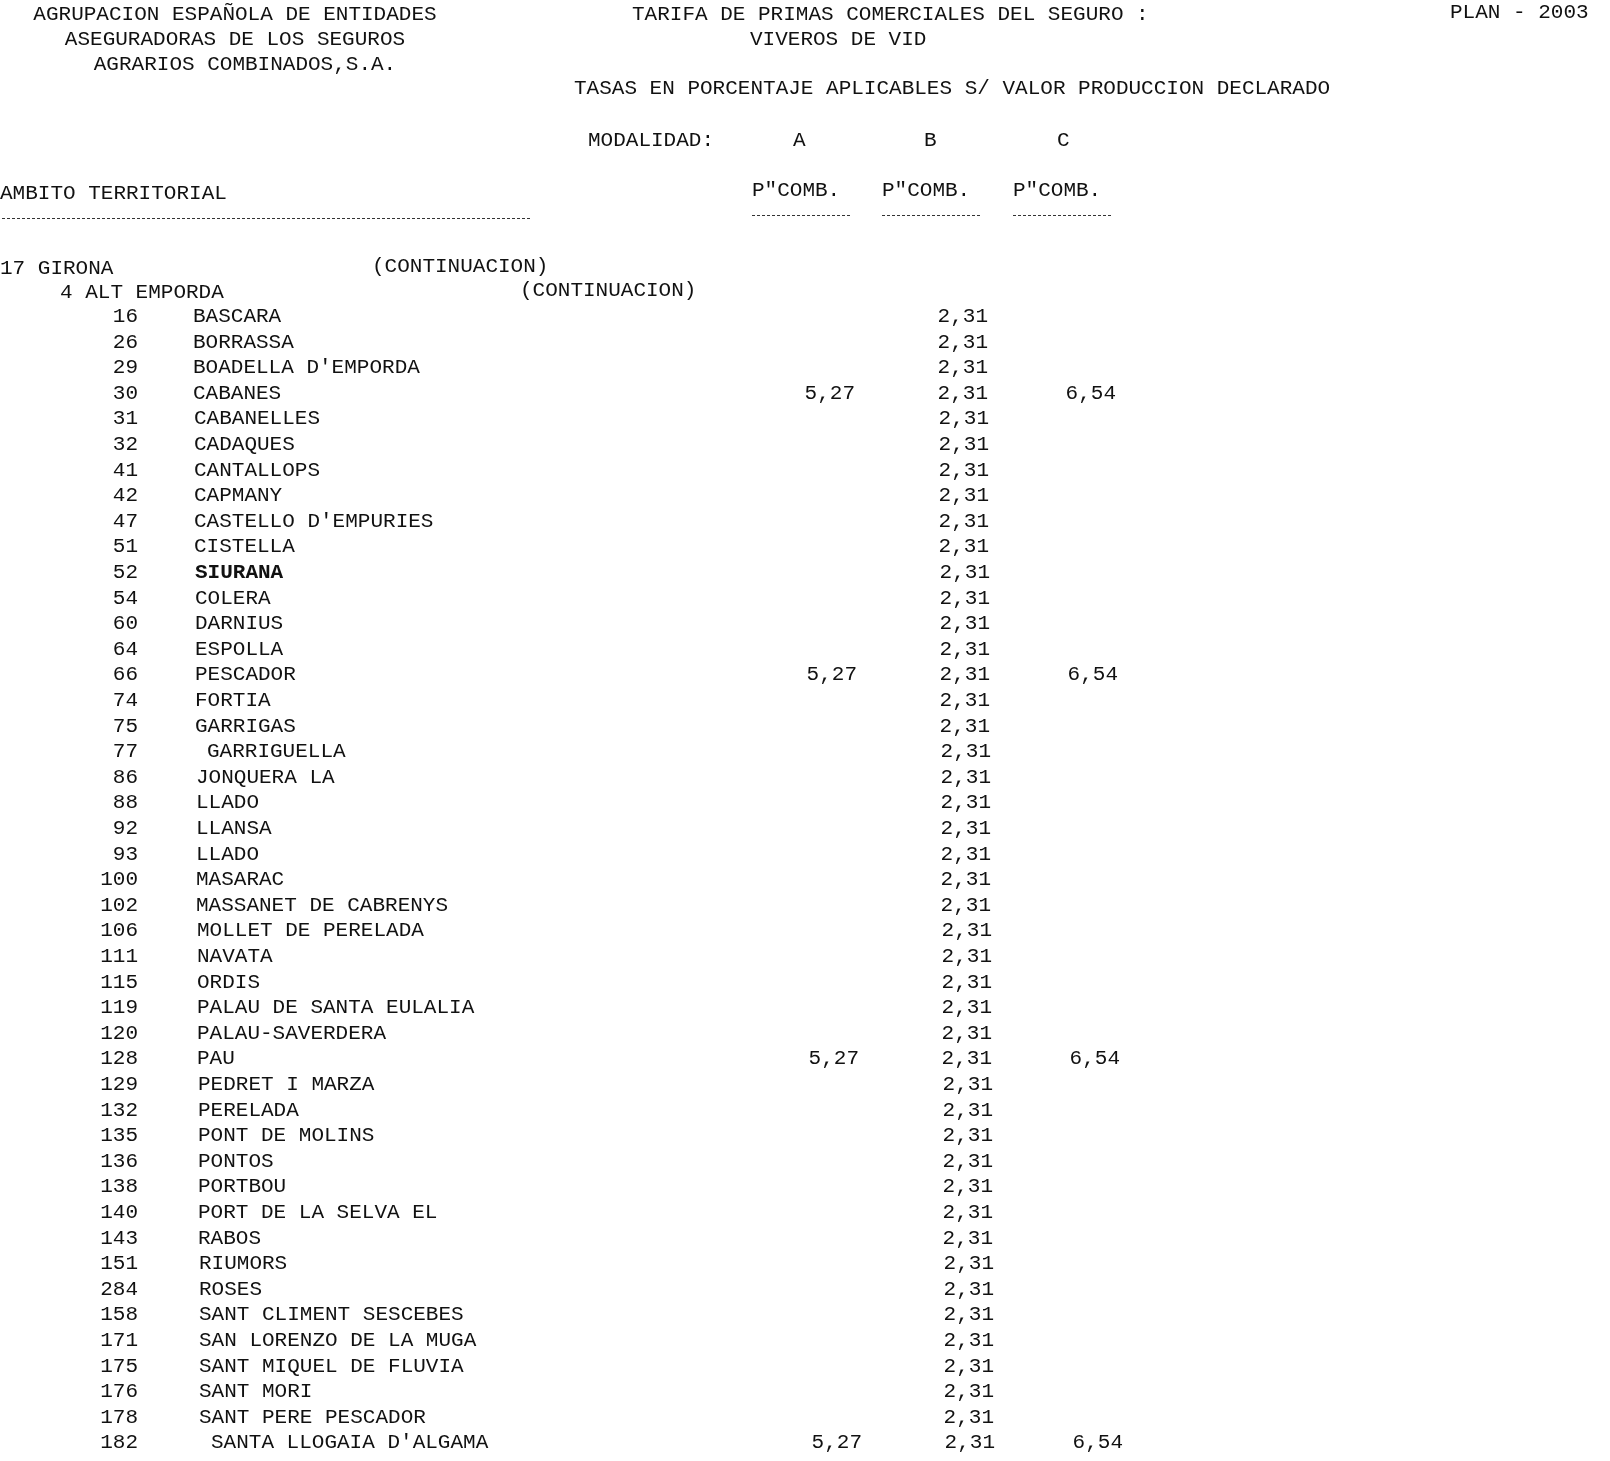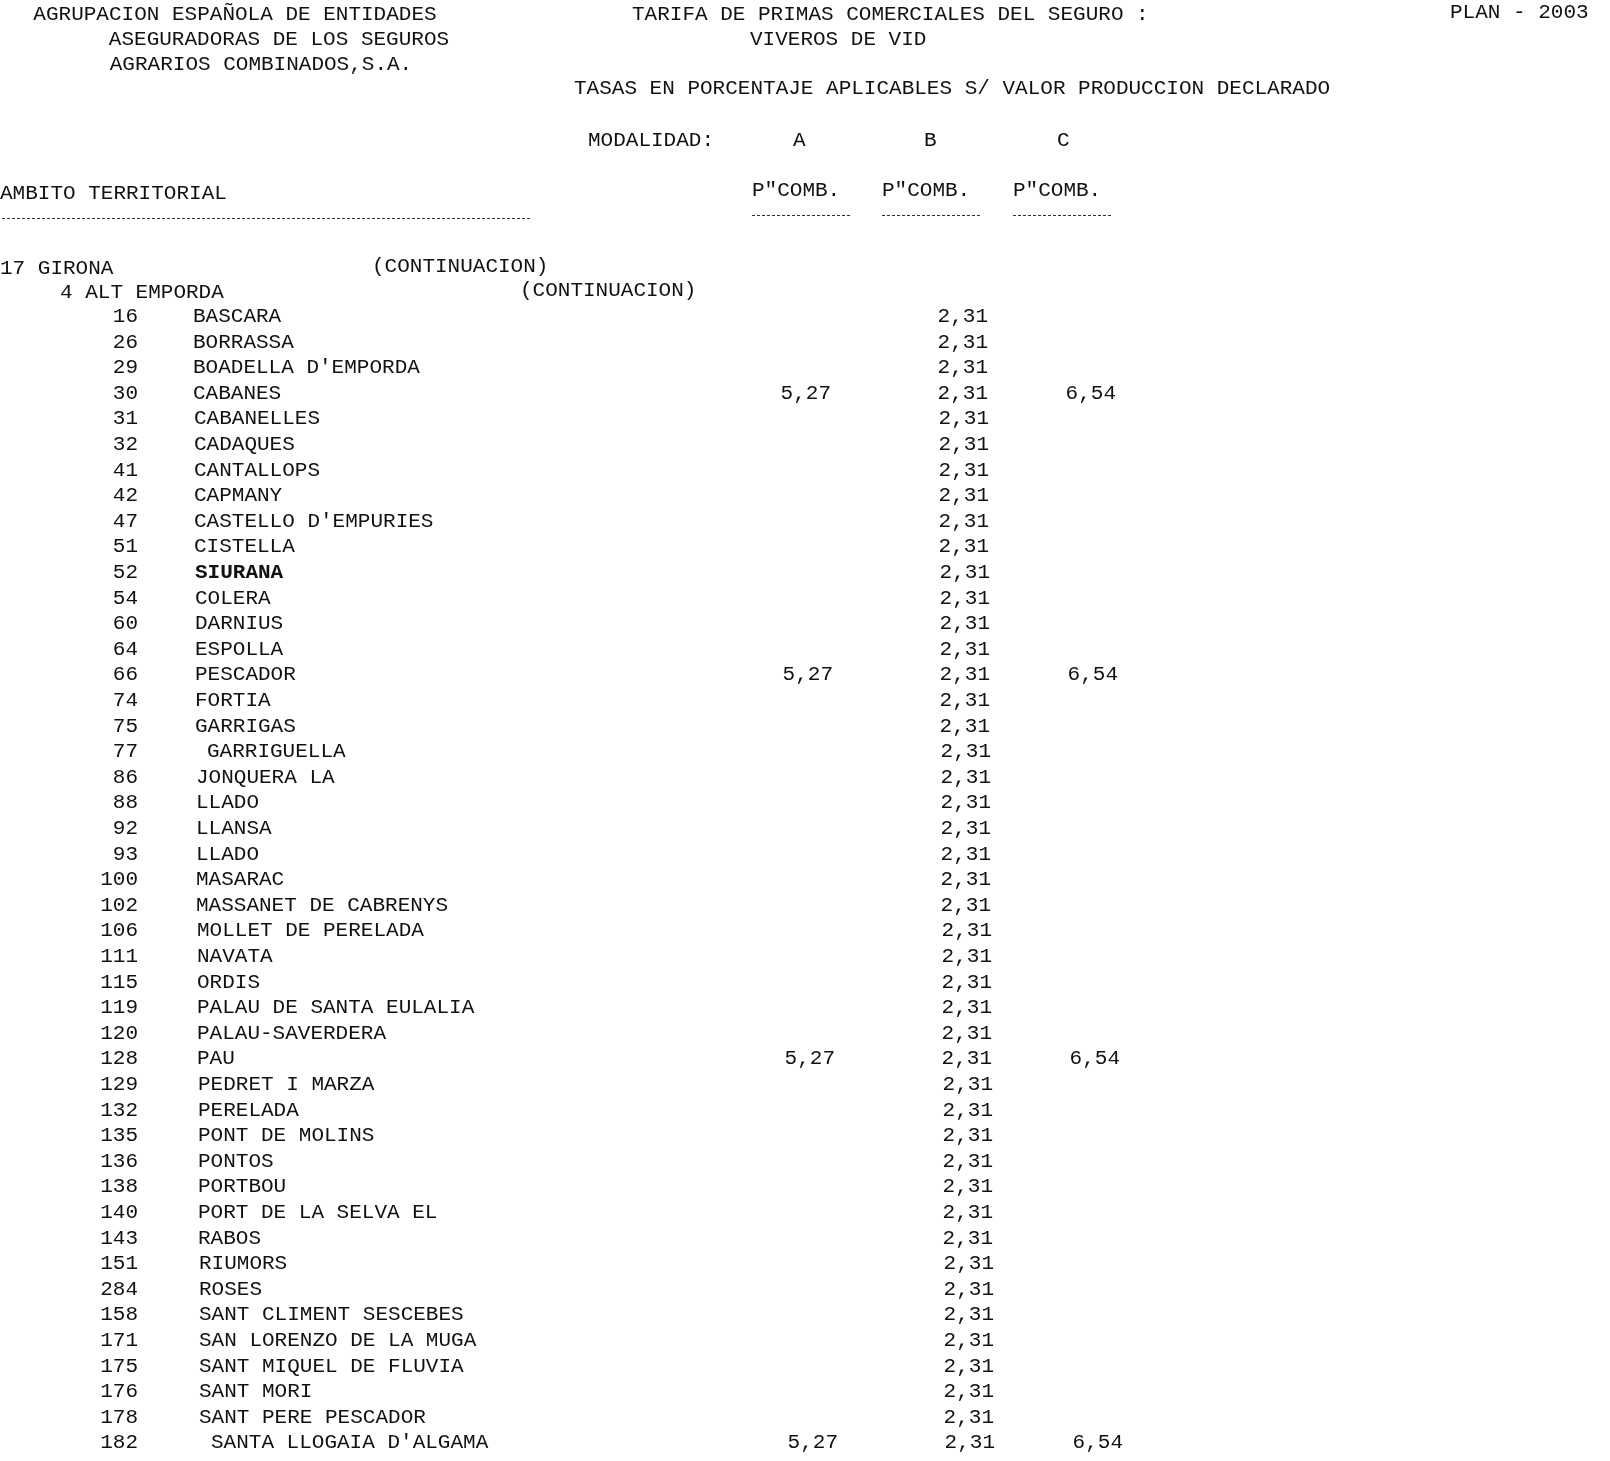--- a/index.html
+++ b/index.html
@@ -39,31 +39,31 @@
     .row .name {
       position: absolute;
       left: 193px;
       white-space: pre;
     }
     .row .va, .row .vb, .row .vc {
       position: absolute;
       width: 80px;
       text-align: right;
     }
-    .row .va { left: 751px; }
+    .row .va { left: 775px; }
     .row .vb { left: 908px; }
     .row .vc { left: 1036px; }
   </style>
 </head>
 <body>
 
 <div>
   <div class="abs center" style="left:0; top:2px; width:470px;">AGRUPACION ESPAÑOLA DE ENTIDADES</div>
-  <div class="abs center" style="left:0; top:27px; width:470px;padding-left:44px;">ASEGURADORAS DE LOS SEGUROS</div>
-  <div class="abs center" style="left:0; top:52px; width:490px;padding-left:16px;">AGRARIOS COMBINADOS,S.A.</div>
+  <div class="abs center" style="left:0; top:27px; width:470px;">ASEGURADORAS DE LOS SEGUROS</div>
+  <div class="abs center" style="left:0; top:52px; width:490px;">AGRARIOS COMBINADOS,S.A.</div>
 </div>
 
 <div class="abs" style="left:632px; top:2px;">TARIFA DE PRIMAS COMERCIALES DEL SEGURO :</div>
 <div class="abs" style="left:750px; top:27px;">VIVEROS DE VID</div>
 <div class="abs" style="left:1450px; top:0px;">PLAN - 2003</div>
 
 <div class="abs" style="left:574px; top:76px;">TASAS EN PORCENTAJE APLICABLES S/ VALOR PRODUCCION DECLARADO</div>
 
 <div class="abs" style="left:588px; top:128px;">MODALIDAD:</div>
 <div class="abs" style="left:793px; top:128px;">A</div>

